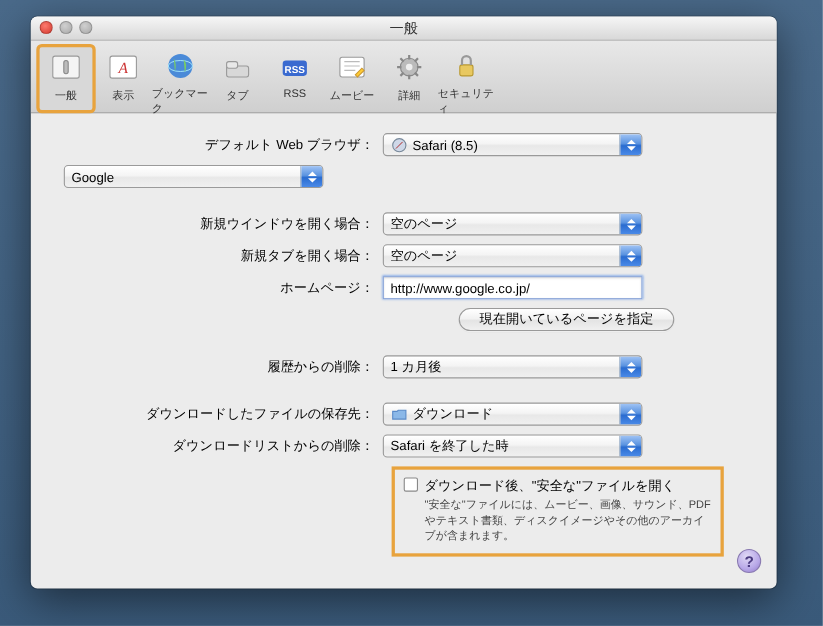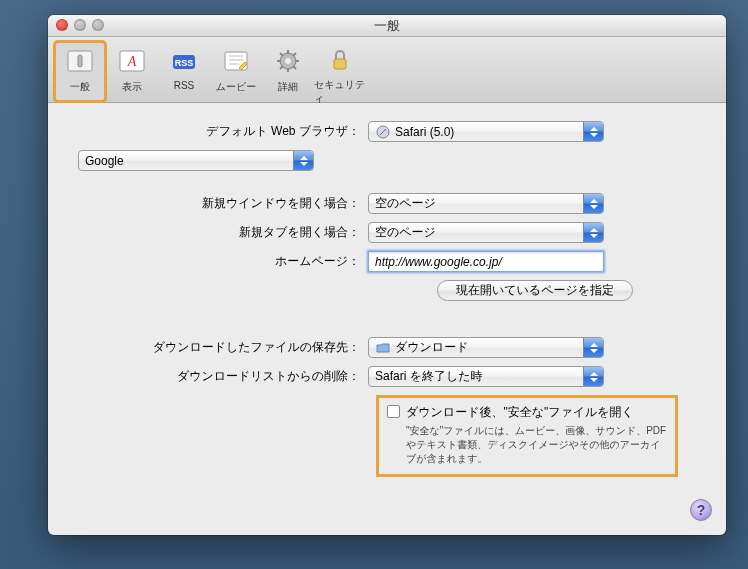--- a/index.html
+++ b/index.html
@@ -7,21 +7,21 @@
     background: linear-gradient(180deg, #4a6a8a 0%, #3a5a7a 100%);
     font-family: "Lucida Grande", "Hiragino Kaku Gothic Pro", sans-serif;
     font-size: 12px;
     width: 748px;
     height: 569px;
     position: relative;
     overflow: hidden;
   }
   .window {
     position: absolute;
-    left: 48px;
+    left: 28px;
     top: 15px;
     width: 678px;
     height: 520px;
     background: #ececec;
     border-radius: 6px;
     box-shadow: 0 10px 40px rgba(0,0,0,0.5), 0 0 0 1px rgba(0,0,0,0.2);
     overflow: hidden;
   }
   .titlebar {
     height: 22px;
@@ -114,21 +114,20 @@
   .cap::after { content:""; border-left:4px solid transparent; border-right:4px solid transparent; border-top:4px solid #fff;}
   .aqua-input {
     width: 236px;
     height: 21px;
     border: 1px solid #8aa5d8;
     background: #fff;
     box-shadow: 0 0 2px 1px #7aa5e8, inset 0 1px 2px rgba(0,0,0,0.15);
     padding: 0 6px;
     font-size: 12px;
     outline: none;
-    font-style: italic;
   }
   .aqua-button {
     height: 21px;
     border: 1px solid #9a9a9a;
     border-radius: 11px;
     background: linear-gradient(180deg, #ffffff 0%, #f2f2f2 45%, #e4e4e4 55%, #f0f0f0 100%);
     padding: 0 18px;
     font-size: 12px;
     box-shadow: 0 1px 0 rgba(255,255,255,0.6), 0 1px 1px rgba(0,0,0,0.1);
   }
@@ -188,20 +187,39 @@
           <svg width="30" height="30">
             <rect x="3" y="5" width="24" height="20" rx="2" fill="#fff" stroke="#999"></rect>
             <text x="15" y="20" font-size="14" text-anchor="middle" fill="#c33" font-family="serif" font-style="italic">A</text>
           </svg>
         </div>
         <div>表示</div>
       </div>
       <div class="tb-item">
         <div class="tb-icon">
           <svg width="30" height="30">
+            <circle cx="15" cy="15" r="11" fill="#4a8ad8"></circle>
+            <ellipse cx="15" cy="15" rx="11" ry="5" fill="none" stroke="#aef" stroke-width="0.8"></ellipse>
+            <path d="M9 8 Q12 14 10 20 M18 9 Q22 13 19 21" fill="#7c6" stroke="none"></path>
+          </svg>
+        </div>
+        <div>ブックマーク</div>
+      </div>
+      <div class="tb-item">
+        <div class="tb-icon">
+          <svg width="30" height="30">
+            <rect x="5" y="14" width="20" height="10" rx="2" fill="#d8d8d8" stroke="#999"></rect>
+            <rect x="5" y="10" width="10" height="6" rx="2" fill="#e8e8e8" stroke="#999"></rect>
+          </svg>
+        </div>
+        <div>タブ</div>
+      </div>
+      <div class="tb-item">
+        <div class="tb-icon">
+          <svg width="30" height="30">
             <rect x="4" y="9" width="22" height="14" rx="3" fill="#3a6ad0"></rect>
             <text x="15" y="20" font-size="9" font-weight="bold" text-anchor="middle" fill="#fff">RSS</text>
           </svg>
         </div>
         <div>RSS</div>
       </div>
       <div class="tb-item">
         <div class="tb-icon">
           <svg width="30" height="30">
             <rect x="4" y="6" width="22" height="18" rx="2" fill="#fff" stroke="#999"></rect>
@@ -246,21 +264,21 @@
     <div class="row">
       <div class="lbl">デフォルト Web ブラウザ：</div>
       <div class="ctrl">
         <div class="aqua-select">
           <span class="mini-icon">
             <svg width="14" height="14" viewBox="0 0 14 14">
                 <circle cx="7" cy="7" r="6" fill="#cfd8e8" stroke="#789"></circle>
                 <path d="M4 10 L8 6 L10 4 L6 8 Z" fill="#d44" stroke="#a22" stroke-width="0.5"></path>
               </svg>
           </span>
-          <span>Safari (5.0)</span>
+          <span>Safari (8.5)</span>
           <div class="cap"></div>
         </div>
       </div>
     </div>
 
     <div class="row">
       <div class="ctrl">
         <div class="aqua-select">
           <span>Google</span>
           <div class="cap"></div>
@@ -299,20 +317,29 @@
 
     <div class="row">
       <div class="lbl"></div>
       <div class="ctrl" style="display:flex; justify-content:center; width:236px;">
         <button class="aqua-button">現在開いているページを指定</button>
       </div>
     </div>
 
     <div class="gap"></div>
 
+    <div class="row">
+      <div class="lbl">履歴からの削除：</div>
+      <div class="ctrl">
+        <div class="aqua-select">
+          <span>1 カ月後</span>
+          <div class="cap"></div>
+        </div>
+      </div>
+    </div>
 
     <div class="gap"></div>
 
     <div class="row">
       <div class="lbl">ダウンロードしたファイルの保存先：</div>
       <div class="ctrl">
         <div class="aqua-select">
           <span class="mini-icon">
             <svg width="14" height="12" viewBox="0 0 14 12">
                 <path d="M1 3 L5 3 L6 2 L13 2 L13 10 L1 10 Z" fill="#8bb8e8" stroke="#5a8ac8"></path>

